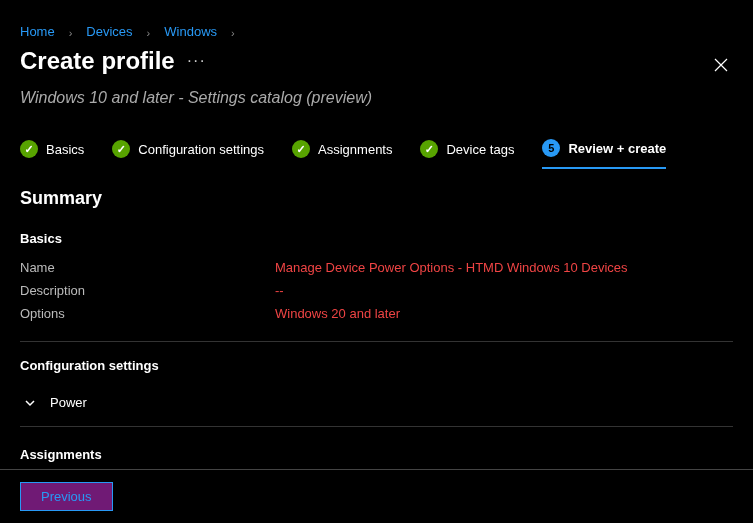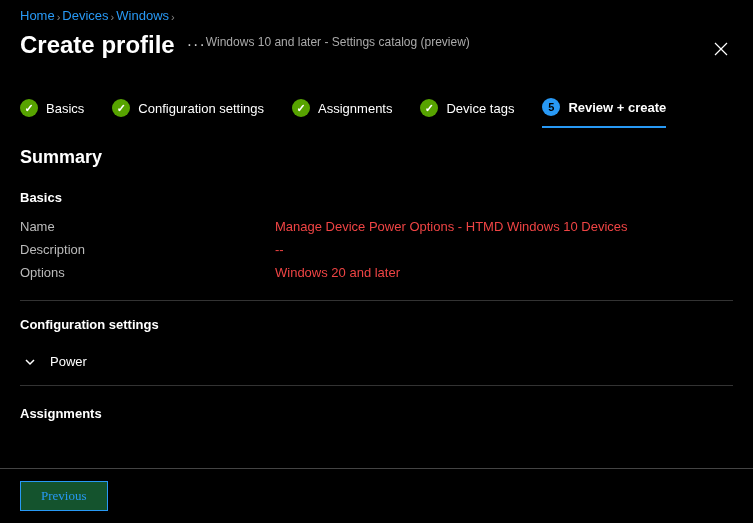--- a/index.html
+++ b/index.html
@@ -13,61 +13,63 @@
       font-family: "Segoe UI", Arial, sans-serif;
       font-size: 13px;
       width: 753px;
       height: 523px;
       overflow: hidden;
       position: relative;
     }
     .breadcrumb {
       display: flex;
       align-items: flex-end;
-      gap: 2px;
+      gap: 14px;
       padding: 8px 20px 4px;
       color: #2899f5;
       font-size: 13px;
+      margin-top: 16px;
     }
     .breadcrumb-item {
       cursor: pointer;
     }
     .breadcrumb-sep {
       color: #888;
       font-size: 11px;
     }
     .header {
       display: flex;
       align-items: flex-start;
       justify-content: space-between;
       padding: 4px 20px 0;
     }
     .header-left {
       display: flex;
-      flex-direction: row;
+      flex-direction: column;
     }
     .title-row {
       display: flex;
       align-items: center;
       gap: 12px;
     }
     .page-title {
       font-size: 24px;
       font-weight: 600;
     }
     .more-icon {
       color: #ccc;
       font-size: 16px;
       letter-spacing: 1px;
       cursor: pointer;
     }
     .page-subtitle {
       color: #aaa;
-      font-size: 12px;
-      margin-top: 4px;
+      font-size: 16px;
+      margin-top: 14px;
+      font-style: italic;
     }
     .close-btn {
       color: #fff;
       font-size: 18px;
       cursor: pointer;
       padding: 4px;
       margin-top: 6px;
     }
     .tabs {
       display: flex;
@@ -171,24 +173,23 @@
       background: #000;
     }
     .btn {
       padding: 6px 20px;
       font-size: 13px;
       cursor: pointer;
       border: 1px solid transparent;
       font-family: inherit;
     }
     .btn-secondary {
-      background: #14532d;
+      background: #701a75;
       color: #2899f5;
       border: 1px solid #2899f5;
-      font-family: Liberation Serif, serif;
     }
     .btn-primary {
       background: #2899f5;
       color: #000;
       font-weight: 400;
     }
   </style>
 </head>
 <body>
 

